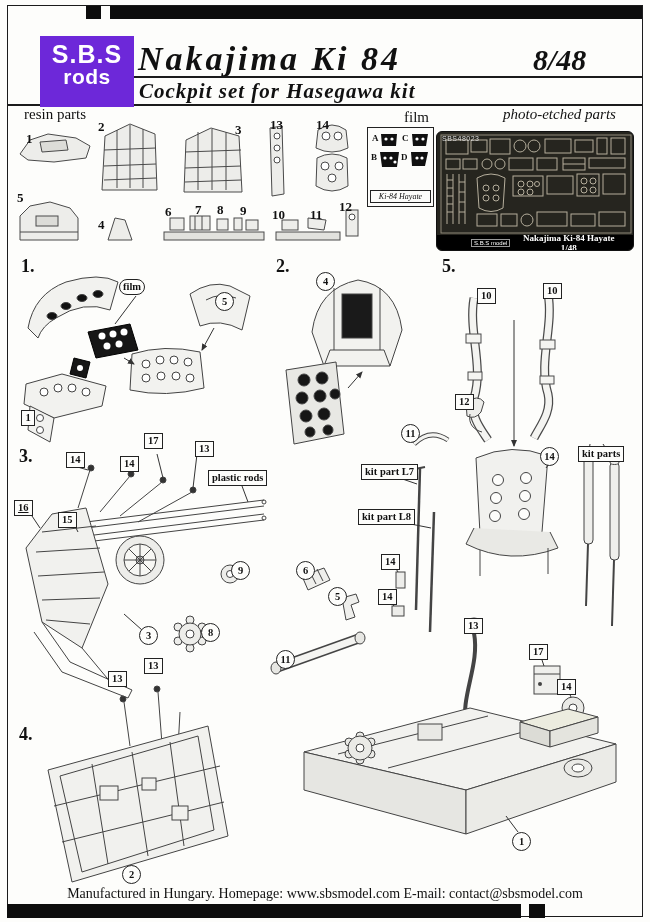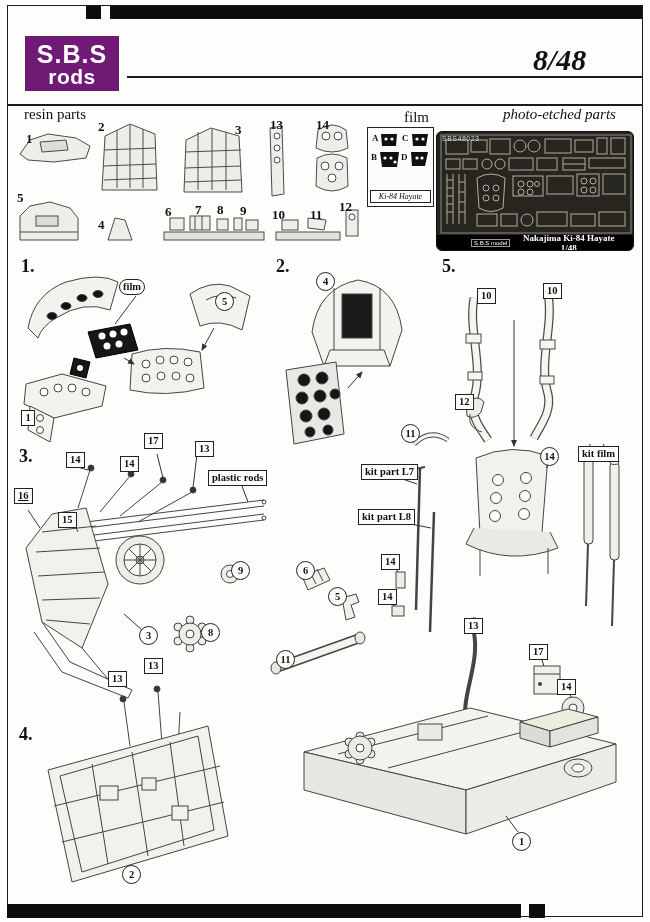--- a/index.html
+++ b/index.html
@@ -2,21 +2,21 @@
 <html><head>
 <meta charset="utf-8">
 <style>
   * { box-sizing: border-box; margin:0; padding:0; }
   html,body { background:#ffffff; }
   .sheet { position:relative; width:650px; height:922px; background:#fdfdfb;
            font-family:"Liberation Serif", serif; color:#111; overflow:hidden; }
   .frame { position:absolute; left:7px; top:5px; width:636px; height:912px;
            border:1.5px solid #1b1b1b; }
   .bar { position:absolute; background:#0d0d0d; }
-  .logo { position:absolute; left:25px; top:36px; width:94px; height:55px; background:#701a75;
+  .logo { position:absolute; left:40px; top:36px; width:94px; height:71px; background:#6d28d9;
           color:#fff; text-align:center; font-family:"Liberation Sans", sans-serif; font-weight:bold; z-index:3; }
   .logo .l1 { font-size:25px; letter-spacing:1px; margin-top:4px; }
   .logo .l2 { font-size:21px; margin-top:-4px; letter-spacing:.5px; }
   .title { position:absolute; left:138px; top:40px; font-size:34px; font-weight:bold;
            font-style:italic; letter-spacing:3px; }
   .scale { position:absolute; left:533px; top:43px; font-size:30px; font-weight:bold; font-style:italic; }
   .subtitle { position:absolute; left:139px; top:79px; font-size:21px; font-weight:bold;
               font-style:italic; letter-spacing:1px; }
   .hl { position:absolute; height:2px; background:#1b1b1b; }
   .slab { position:absolute; font-size:15px; }
@@ -54,22 +54,24 @@
   <div class="frame"></div>
   <div class="bar" style="left:86px;top:6px;width:15px;height:13px;"></div>
   <div class="bar" style="left:110px;top:6px;width:532px;height:13px;"></div>
   <div class="bar" style="left:7px;top:904px;width:514px;height:14px;"></div>
   <div class="bar" style="left:529px;top:904px;width:16px;height:14px;"></div>
 
   <div class="logo">
     <div class="l1">S.B.S</div>
     <div class="l2">rods</div>
   </div>
+  <div class="title">Nakajima Ki 84</div>
   <div class="scale">8/48</div>
   <div class="hl" style="left:127px;top:76px;width:516px;"></div>
+  <div class="subtitle">Cockpit set for Hasegawa kit</div>
   <div class="hl" style="left:8px;top:104px;width:634px;"></div>
 
   <div class="slab" style="left:24px;top:106px;text-align:center;">resin parts</div>
   <div class="slab" style="left:404px;top:109px;">film</div>
   <div class="slab" style="left:503px;top:106px;font-style:italic;">photo-etched parts</div>
 
   <svg class="d" style="left:14px;top:114px;width:352px;height:144px;" viewBox="0 0 352 144">
     <g stroke="#4a4a4a" stroke-width="1" fill="#ededea">
       <path d="M6,40 L16,26 L34,20 L62,24 L76,32 L72,44 L40,48 L14,46 Z"></path>
       <path d="M26,28 L52,26 L54,36 L28,38 Z" fill="#dcdcd8"></path>
@@ -467,42 +469,43 @@
   <div class="co ci" style="left:215px;top:292px;">5</div>
   <div class="co bx" style="left:21px;top:410px;">1</div>
 
   <div class="co ci" style="left:316px;top:272px;">4</div>
 
   <div class="co bx" style="left:66px;top:452px;">14</div>
   <div class="co bx" style="left:120px;top:456px;">14</div>
   <div class="co bx" style="left:144px;top:433px;">17</div>
   <div class="co bx" style="left:195px;top:441px;">13</div>
   <div class="co bx" style="left:208px;top:470px;">plastic rods</div>
-  <div class="co bx" style="left:14px;top:488px;text-decoration:underline;">16</div>
+  <div class="co bx" style="left:14px;top:500px;text-decoration:underline;">16</div>
   <div class="co bx" style="left:58px;top:512px;">15</div>
   <div class="co ci" style="left:231px;top:561px;">9</div>
   <div class="co ci" style="left:201px;top:623px;">8</div>
   <div class="co ci" style="left:139px;top:626px;">3</div>
 
   <div class="co bx" style="left:108px;top:671px;">13</div>
   <div class="co bx" style="left:144px;top:658px;">13</div>
   <div class="co ci" style="left:122px;top:865px;">2</div>
 
   <div class="co bx" style="left:477px;top:288px;">10</div>
   <div class="co bx" style="left:543px;top:283px;">10</div>
   <div class="co bx" style="left:455px;top:394px;">12</div>
   <div class="co ci" style="left:401px;top:424px;">11</div>
-  <div class="co bx" style="left:578px;top:446px;">kit film</div>
+  <div class="co bx" style="left:578px;top:446px;">kit parts</div>
   <div class="co ci" style="left:540px;top:447px;">14</div>
   <div class="co bx" style="left:361px;top:464px;">kit part L7</div>
   <div class="co bx" style="left:358px;top:509px;">kit part L8</div>
   <div class="co bx" style="left:381px;top:554px;">14</div>
   <div class="co bx" style="left:378px;top:589px;">14</div>
   <div class="co ci" style="left:296px;top:561px;">6</div>
   <div class="co ci" style="left:328px;top:587px;">5</div>
   <div class="co ci" style="left:276px;top:650px;">11</div>
   <div class="co bx" style="left:464px;top:618px;">13</div>
   <div class="co bx" style="left:529px;top:644px;">17</div>
   <div class="co bx" style="left:557px;top:679px;">14</div>
   <div class="co ci" style="left:512px;top:832px;">1</div>
 
+  <div class="footer">Manufactured in Hungary.  Homepage: www.sbsmodel.com  E-mail: contact@sbsmodel.com</div>
 
 </div>
 
 </body></html>

